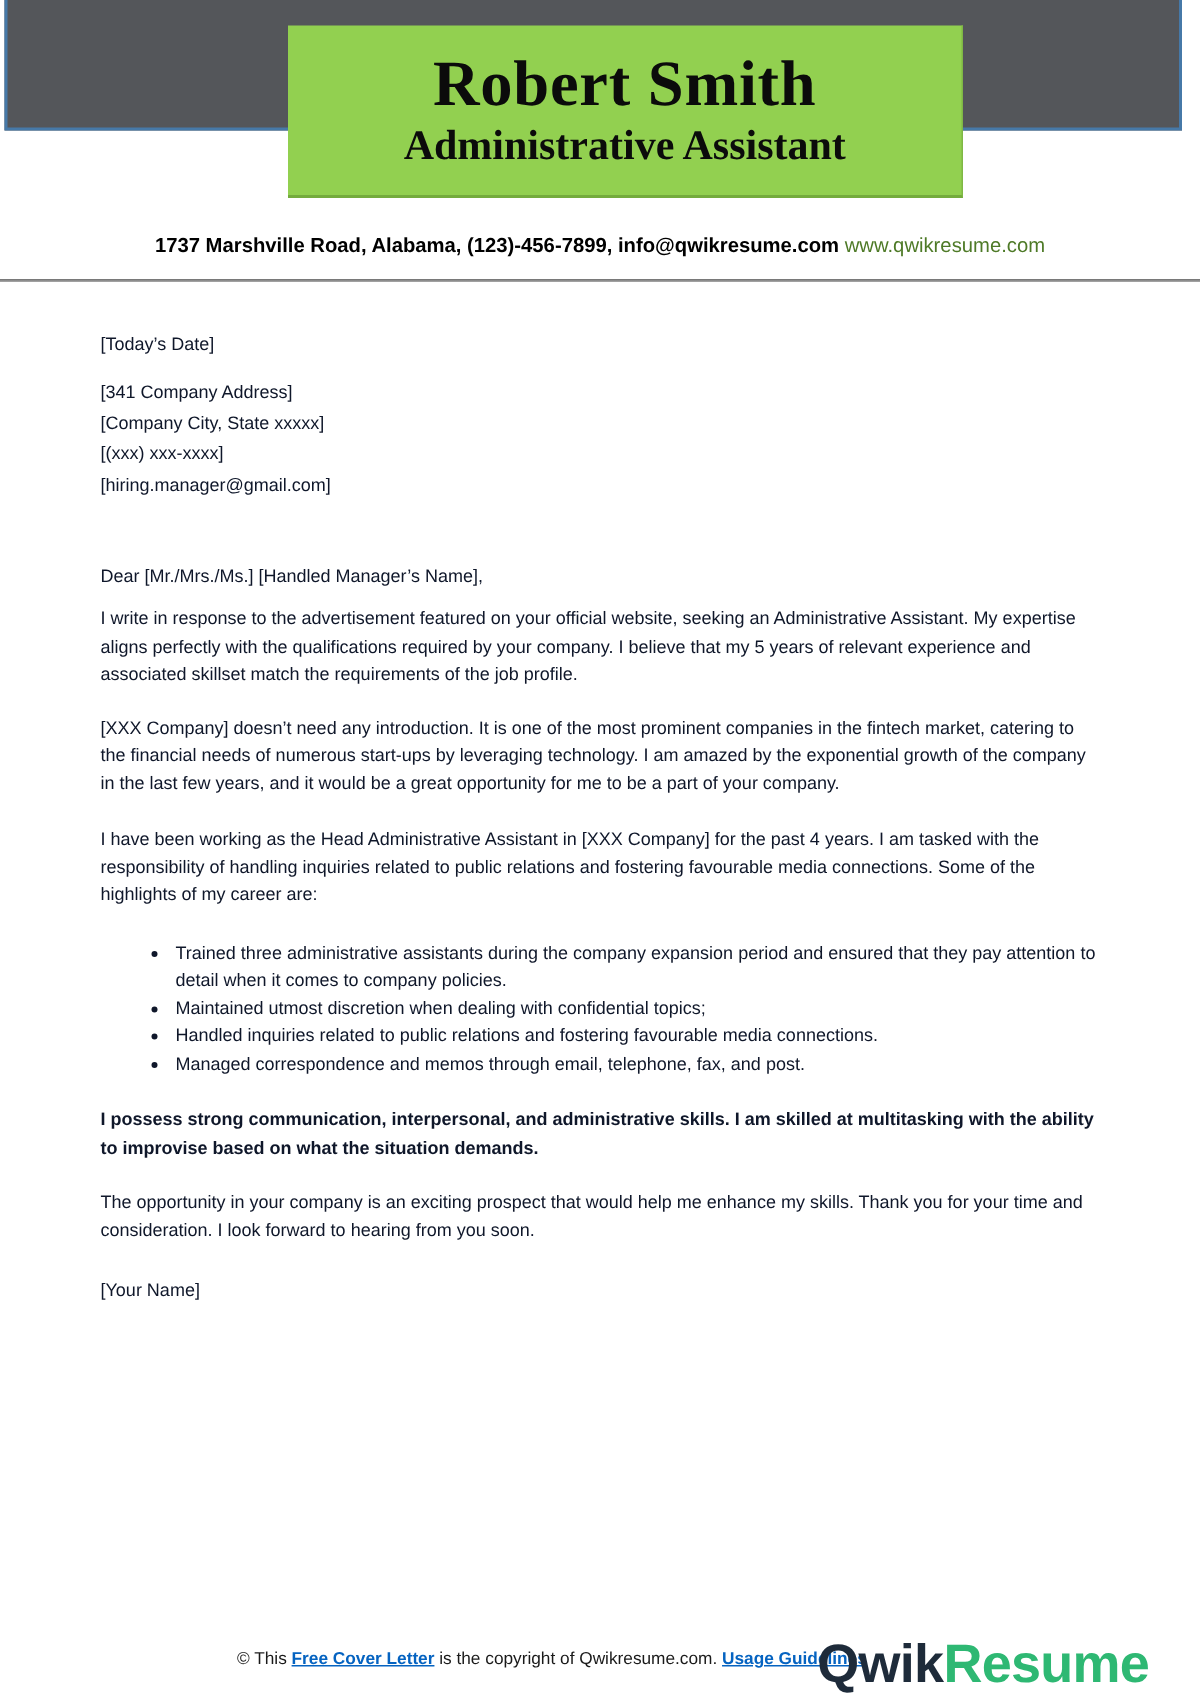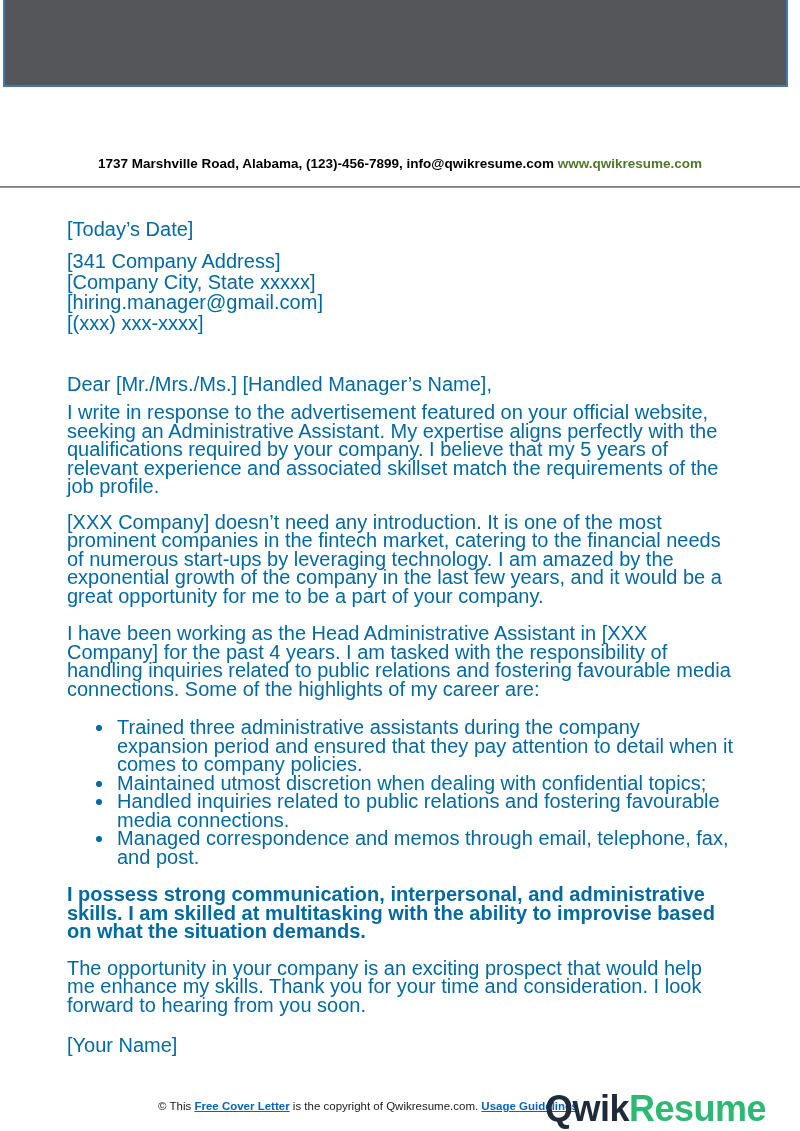--- a/index.html
+++ b/index.html
@@ -59,38 +59,38 @@
   .contact-line {
     position: absolute;
     top: 156px;
     left: 0;
     width: 100%;
     text-align: center;
     font-weight: bold;
     font-size: 13.5px;
     color: #000000;
   }
-  .contact-website { color: #4e7a27; text-decoration: none; font-weight: bold; }
+  .contact-website { color: #4e7a27; text-decoration: none; font-weight: normal; }
   .header-divider {
     position: absolute;
     top: 186px;
     left: 0;
     width: 100%;
     height: 2px;
     background: linear-gradient(to bottom, #6f6f6f, #aaaaaa);
   }
   
   .letter {
     position: absolute;
     left: 67px;
     top: 219px;
     width: 666px;
-    font-size: 20px;
+    font-size: 12px;
     line-height: 18.5px;
-    color: #0369a1;
+    color: #0f172a;
   }
   .date-line { line-height: 20px; margin-bottom: 12px; }
   .address-block { line-height: 20.5px; margin-bottom: 42px; }
   .salutation { line-height: 19px; margin-bottom: 9px; }
   .letter p.para { margin-bottom: 17px; }
   .letter p.para-2 { margin-bottom: 19px; }
   .letter p.para-3 { margin-bottom: 20px; }
   ul.highlights {
     margin: 0 0 19px 0;
     padding-left: 48px;
@@ -133,33 +133,37 @@
   .logo-qwik { color: #1e2b3a; }
   .logo-resume { color: #2eb873; }
 </style>
 </head>
 <body>
 
 <div class="page">
 
   <div class="top-band"></div>
 
+  <div class="name-box">
+    <div class="person-name">Robert Smith</div>
+    <div class="person-title">Administrative Assistant</div>
+  </div>
 
   <div class="contact-line"><span>1737 Marshville Road, Alabama, (123)-456-7899, info@qwikresume.com </span><a class="contact-website" href="#">www.qwikresume.com</a></div>
 
   <div class="header-divider"></div>
 
   <div class="letter">
     <div class="date-line">[Today’s Date]</div>
 
     <div class="address-block">
       <div>[341 Company Address]</div>
       <div>[Company City, State xxxxx]</div>
+      <div>[(xxx) xxx-xxxx]</div>
       <div>[hiring.manager@gmail.com]</div>
-      <div>[(xxx) xxx-xxxx]</div>
     </div>
 
     <div class="salutation">Dear [Mr./Mrs./Ms.] [Handled Manager’s Name],</div>
 
     <p class="para">I write in response to the advertisement featured on your official website, seeking an Administrative Assistant. My expertise aligns perfectly with the qualifications required by your company. I believe that my 5 years of relevant experience and associated skillset match the requirements of the job profile.</p>
     <p class="para para-2">[XXX Company] doesn’t need any introduction. It is one of the most prominent companies in the fintech market, catering to the financial needs of numerous start-ups by leveraging technology. I am amazed by the exponential growth of the company in the last few years, and it would be a great opportunity for me to be a part of your company.</p>
     <p class="para para-3">I have been working as the Head Administrative Assistant in [XXX Company] for the past 4 years. I am tasked with the responsibility of handling inquiries related to public relations and fostering favourable media connections. Some of the highlights of my career are:</p>
 
     <ul class="highlights">
       <li>Trained three administrative assistants during the company expansion period and ensured that they pay attention to detail when it comes to company policies.</li>

